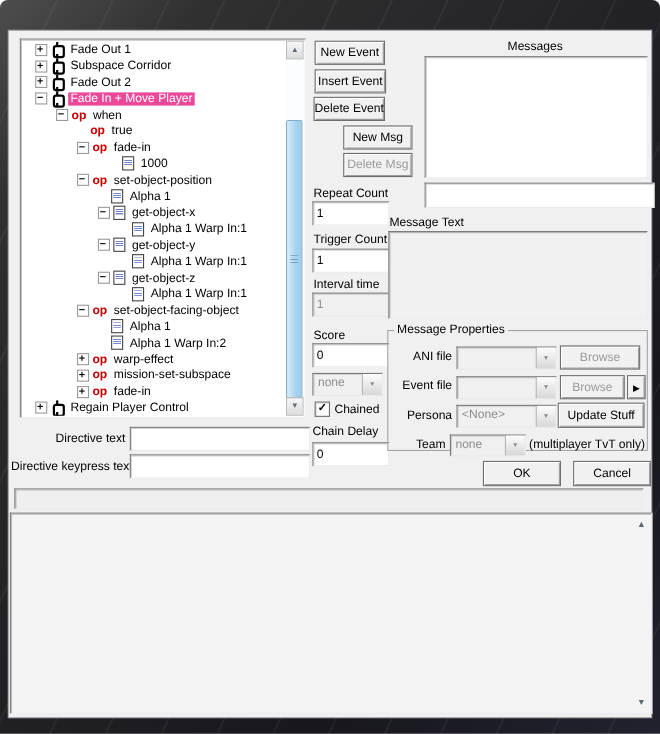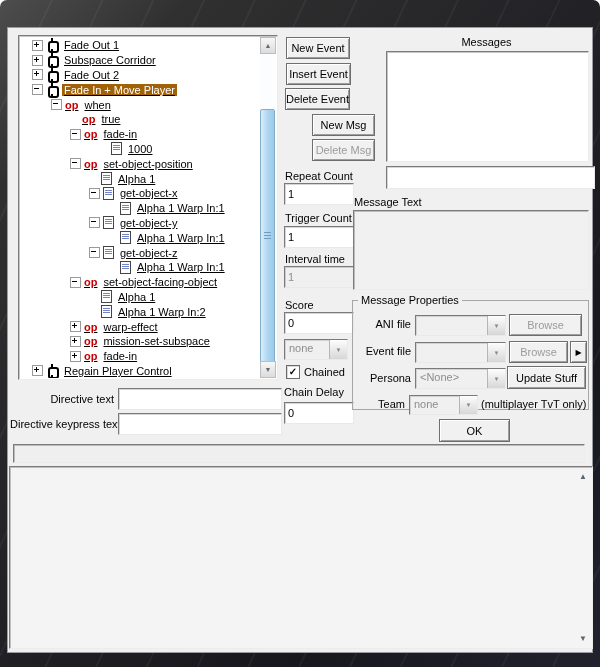--- a/index.html
+++ b/index.html
@@ -29,36 +29,36 @@
        box-shadow:inset 1px 1px 0 rgba(90,90,90,.25);padding:1px 3px;outline:none;}
   .tb.disabled{background:#f0f0f0;color:#8d8d8d;}
   .combo{position:absolute;display:flex;background:#f0f0f0;
        border-style:solid;border-width:1px;border-color:#7a7a7a #e9e9e9 #e9e9e9 #7a7a7a;
        box-shadow:inset 1px 1px 0 rgba(90,90,90,.2);}
   .combo .val{flex:1;padding:2px 4px 0;color:#8d8d8d;overflow:hidden;white-space:nowrap;}
   .combo .dd{width:17px;flex:none;border-left:1px solid #b5b5b5;background:linear-gradient(#fdfdfd,#d7d7d7);
        display:flex;align-items:center;justify-content:center;color:#8a8a8a;font-size:6px;}
   
   #tree{position:absolute;left:10px;top:7px;width:258px;height:343px;background:#fff;}
-  #treerows{position:absolute;left:1px;top:2px;right:17px;bottom:1px;overflow:hidden;text-decoration:underline;}
+  #treerows{position:absolute;left:1px;top:2px;right:17px;bottom:1px;overflow:hidden;}
   .trow{display:flex;align-items:center;height:14.8px;white-space:nowrap;}
   .texp{width:9px;height:9px;flex:none;background:#fff;border:1px solid #9a9a9a;margin-right:3px;position:relative;}
   .texp::before{content:"";position:absolute;left:1px;top:3px;width:5px;height:1px;background:#000;}
   .texp.plus::after{content:"";position:absolute;left:3px;top:1px;width:1px;height:5px;background:#000;}
   .texp-sp{width:12px;flex:none;}
   .ticon-chain{width:12px;height:14px;flex:none;position:relative;margin-right:4px;}
   .ticon-chain::before{content:"";position:absolute;left:2px;top:3px;width:7px;height:8px;border:2px solid #000;border-radius:3px;}
   .ticon-chain::after{content:"";position:absolute;left:5px;top:0;width:2px;height:14px;
        background:linear-gradient(#000 0 3px,transparent 3px 11px,#000 11px);}
   .ticon-op{color:#c80000;font-weight:bold;margin-right:4px;flex:none;}
   .ticon-doc{width:9px;height:11px;flex:none;background:#fff;border:1px solid #444;position:relative;margin-right:4px;}
   .ticon-doc::after{content:"";position:absolute;left:1px;right:1px;top:2px;height:5px;
        background:repeating-linear-gradient(#7583cf 0 1px,transparent 1px 2px);}
   .tlabel{padding:0 2px;color:#000;}
-  .trow.selected .tlabel{background:#a16207;color:#fff;}
+  .trow.selected .tlabel{background:#ec4899;color:#fff;}
   
   #tscroll{position:absolute;top:1px;right:1px;bottom:1px;width:16px;background:#fcfdfe;}
   .sbtn{position:absolute;left:0;right:0;height:15px;background:linear-gradient(#f7f7f7,#dcdcdc);
        border:1px solid #bdbdbd;display:flex;align-items:center;justify-content:center;color:#5f6b75;font-size:7px;}
   #sb-up{top:0;} #sb-down{bottom:0;}
   #sb-thumb{position:absolute;left:0;right:1px;top:72px;height:252px;border:1px solid #83aecb;border-radius:2px;
        background:linear-gradient(90deg,#d9edfa,#abd5f0 55%,#9bcbe9);}
   #sb-thumb::after{content:"";position:absolute;left:3px;right:3px;top:50%;margin-top:-4px;height:7px;
        background:repeating-linear-gradient(#6f9ec0 0 1px,transparent 1px 3px);}
   
@@ -288,20 +288,23 @@
       <div class="combo" style="left:56px;top:89px;width:67px;height:18px;">
         <span class="val">none</span>
         <span class="dd">▼</span>
       </div>
       <div class="lbl" style="left:128px;top:92px;">(multiplayer TvT only)</div>
     </fieldset>
 
     <div class="btn" style="left:431px;top:391px;width:69px;height:21px;">
         <span>OK</span>
       </div>
+    <div class="btn" style="left:513px;top:391px;width:69px;height:21px;">
+        <span>Cancel</span>
+      </div>
 
     <div class="lbl" style="left:2px;top:365px;width:104px;text-align:right;">Directive text</div>
     <input class="tb" style="left: 110px; top: 360px; width: 156px; height: 18px;" value="">
     <div class="lbl" style="left:2px;top:390px;width:104px;text-align:right;">Directive keypress text</div>
     <input class="tb" style="left: 110px; top: 385px; width: 156px; height: 18px;" value="">
 
     <div class="thinbox sunken"></div>
     <div class="bigbox sunken">
       <span class="bb-ar" style="top:5px;font-size:8px;">▲</span>
       <span class="bb-ar" style="bottom:5px;font-size:8px;">▼</span>

